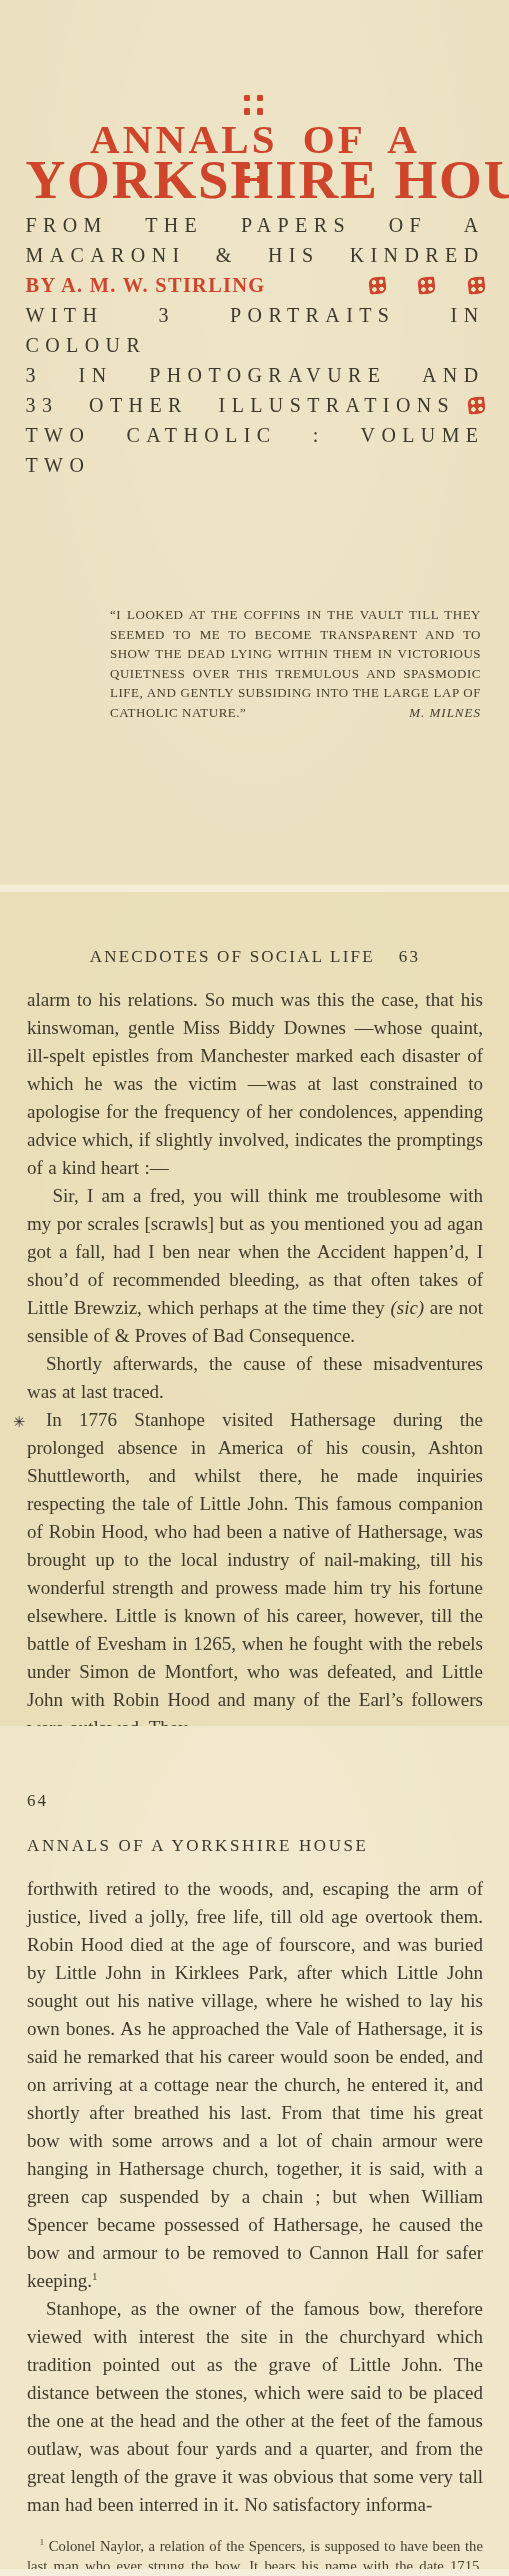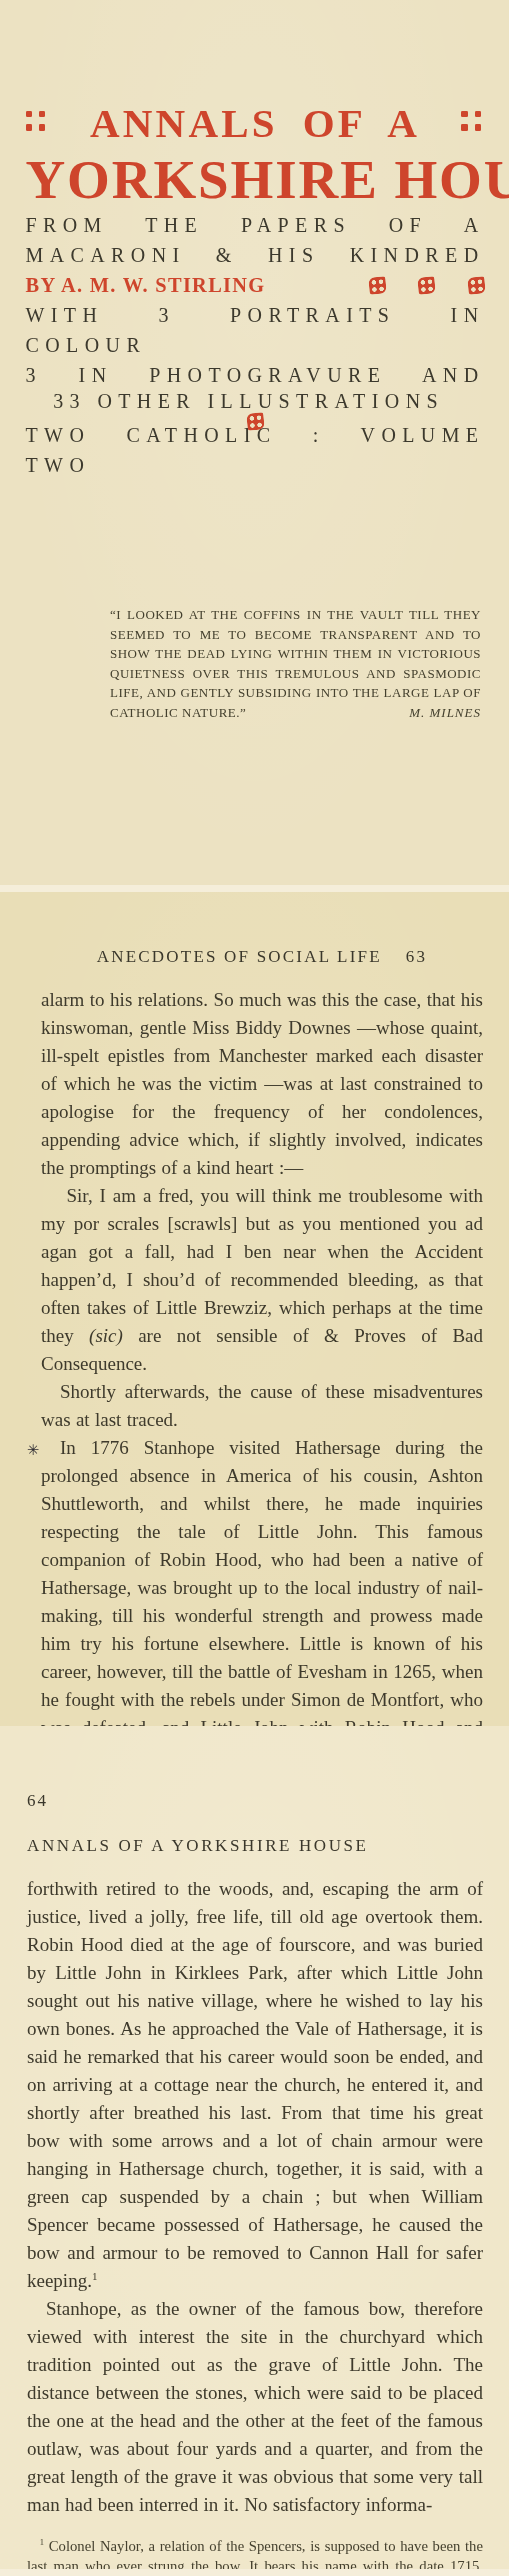--- a/index.html
+++ b/index.html
@@ -4,49 +4,49 @@
 <style>
   html,body{margin:0;padding:0;}
   body{width:510px;font-family:"Liberation Serif", serif;background:#ece2c2;}
   .scan{width:510px;height:2576px;position:relative;overflow:hidden;}
 
   
   .sec{position:relative;overflow:hidden;}
   .sec-title{height:892px;background:#ece2c2;
     background-image:radial-gradient(ellipse at 50% 30%, rgba(255,255,255,0.10), transparent 70%);}
   .sec-p63{height:834px;background:#e9deb7;
-    background-image:radial-gradient(ellipse at 50% 40%, rgba(255,255,255,0.07), transparent 75%);padding-left:14px;}
+    background-image:radial-gradient(ellipse at 50% 40%, rgba(255,255,255,0.07), transparent 75%);}
   .sec-p64{height:850px;background:#f0e7ca;
     background-image:radial-gradient(ellipse at 50% 35%, rgba(255,255,255,0.10), transparent 75%);}
   .edge-bar{position:absolute;left:0;right:0;height:7px;background:#f5eeda;}
   .edge-bar.bot{bottom:0;}
 
   
   .titleblock{padding:95px 25.5px 0 25.5px;color:#3c392d;}
   .accent{color:#ce452c;}
-  .t-line1{display:flex;justify-content:space-between;align-items:center;height:55px;}
+  .t-line1{display:flex;justify-content:space-between;align-items:center;height:55px;flex-direction:column;}
   .t-line1 .big{font-size:41px;font-weight:bold;letter-spacing:3.2px;word-spacing:11.5px;white-space:nowrap;}
   .quad{width:23px;height:23px;display:grid;grid-template-columns:6.4px 6.4px;grid-template-rows:6.4px 6.4px;gap:7px;}
   .quad i{background:#ce452c;width:6.4px;height:6.4px;border-radius:1.3px;display:block;}
   .t-line2{font-size:55px;font-weight:bold;letter-spacing:1.9px;line-height:60px;height:60px;
     text-align:justify;text-align-last:justify;white-space:nowrap;display:block;}
   .t-line2::after{content:"";display:inline-block;width:100%;}
   .justline{font-size:20px;letter-spacing:6.4px;line-height:30px;text-align:justify;text-align-last:justify;}
   .byline-row{height:30px;display:flex;align-items:center;}
   .byline-txt{font-size:20.4px;font-weight:bold;letter-spacing:1.3px;}
   .fleuron{width:16.6px;height:16.6px;background-color:#ce452c;border-radius:38% 16% 38% 16%;
     transform:rotate(-5deg);flex:0 0 auto;
     background-image:
       radial-gradient(circle at 30% 30%, #ece2c2 2px, rgba(0,0,0,0) 2.5px),
       radial-gradient(circle at 72% 30%, #ece2c2 2px, rgba(0,0,0,0) 2.5px),
       radial-gradient(circle at 30% 72%, #ece2c2 2px, rgba(0,0,0,0) 2.5px),
       radial-gradient(circle at 72% 72%, #ece2c2 2px, rgba(0,0,0,0) 2.5px);}
   .fl-first{margin-left:auto;}
   .fl-gap{margin-left:33px;}
-  .info3{display:flex;align-items:center;height:30px;flex-direction:column;}
+  .info3{display:flex;align-items:center;height:30px;}
   .info3 .jt{flex:1;margin-right:12.8px;font-size:20px;letter-spacing:6.4px;text-align:justify;text-align-last:justify;}
 
   .quoteblock{margin:125px 29px 0 110px;font-size:13px;line-height:19.5px;letter-spacing:0.5px;
     text-align:justify;color:#44402e;}
   .quote-attrib{float:right;font-style:italic;letter-spacing:1px;}
 
   .publisher{margin-top:178px;text-align:center;}
   .pub1{font-size:20px;font-weight:bold;letter-spacing:1px;}
   .pub2{font-size:20px;letter-spacing:1.6px;margin-top:5.1px;color:#34312a;}
 

